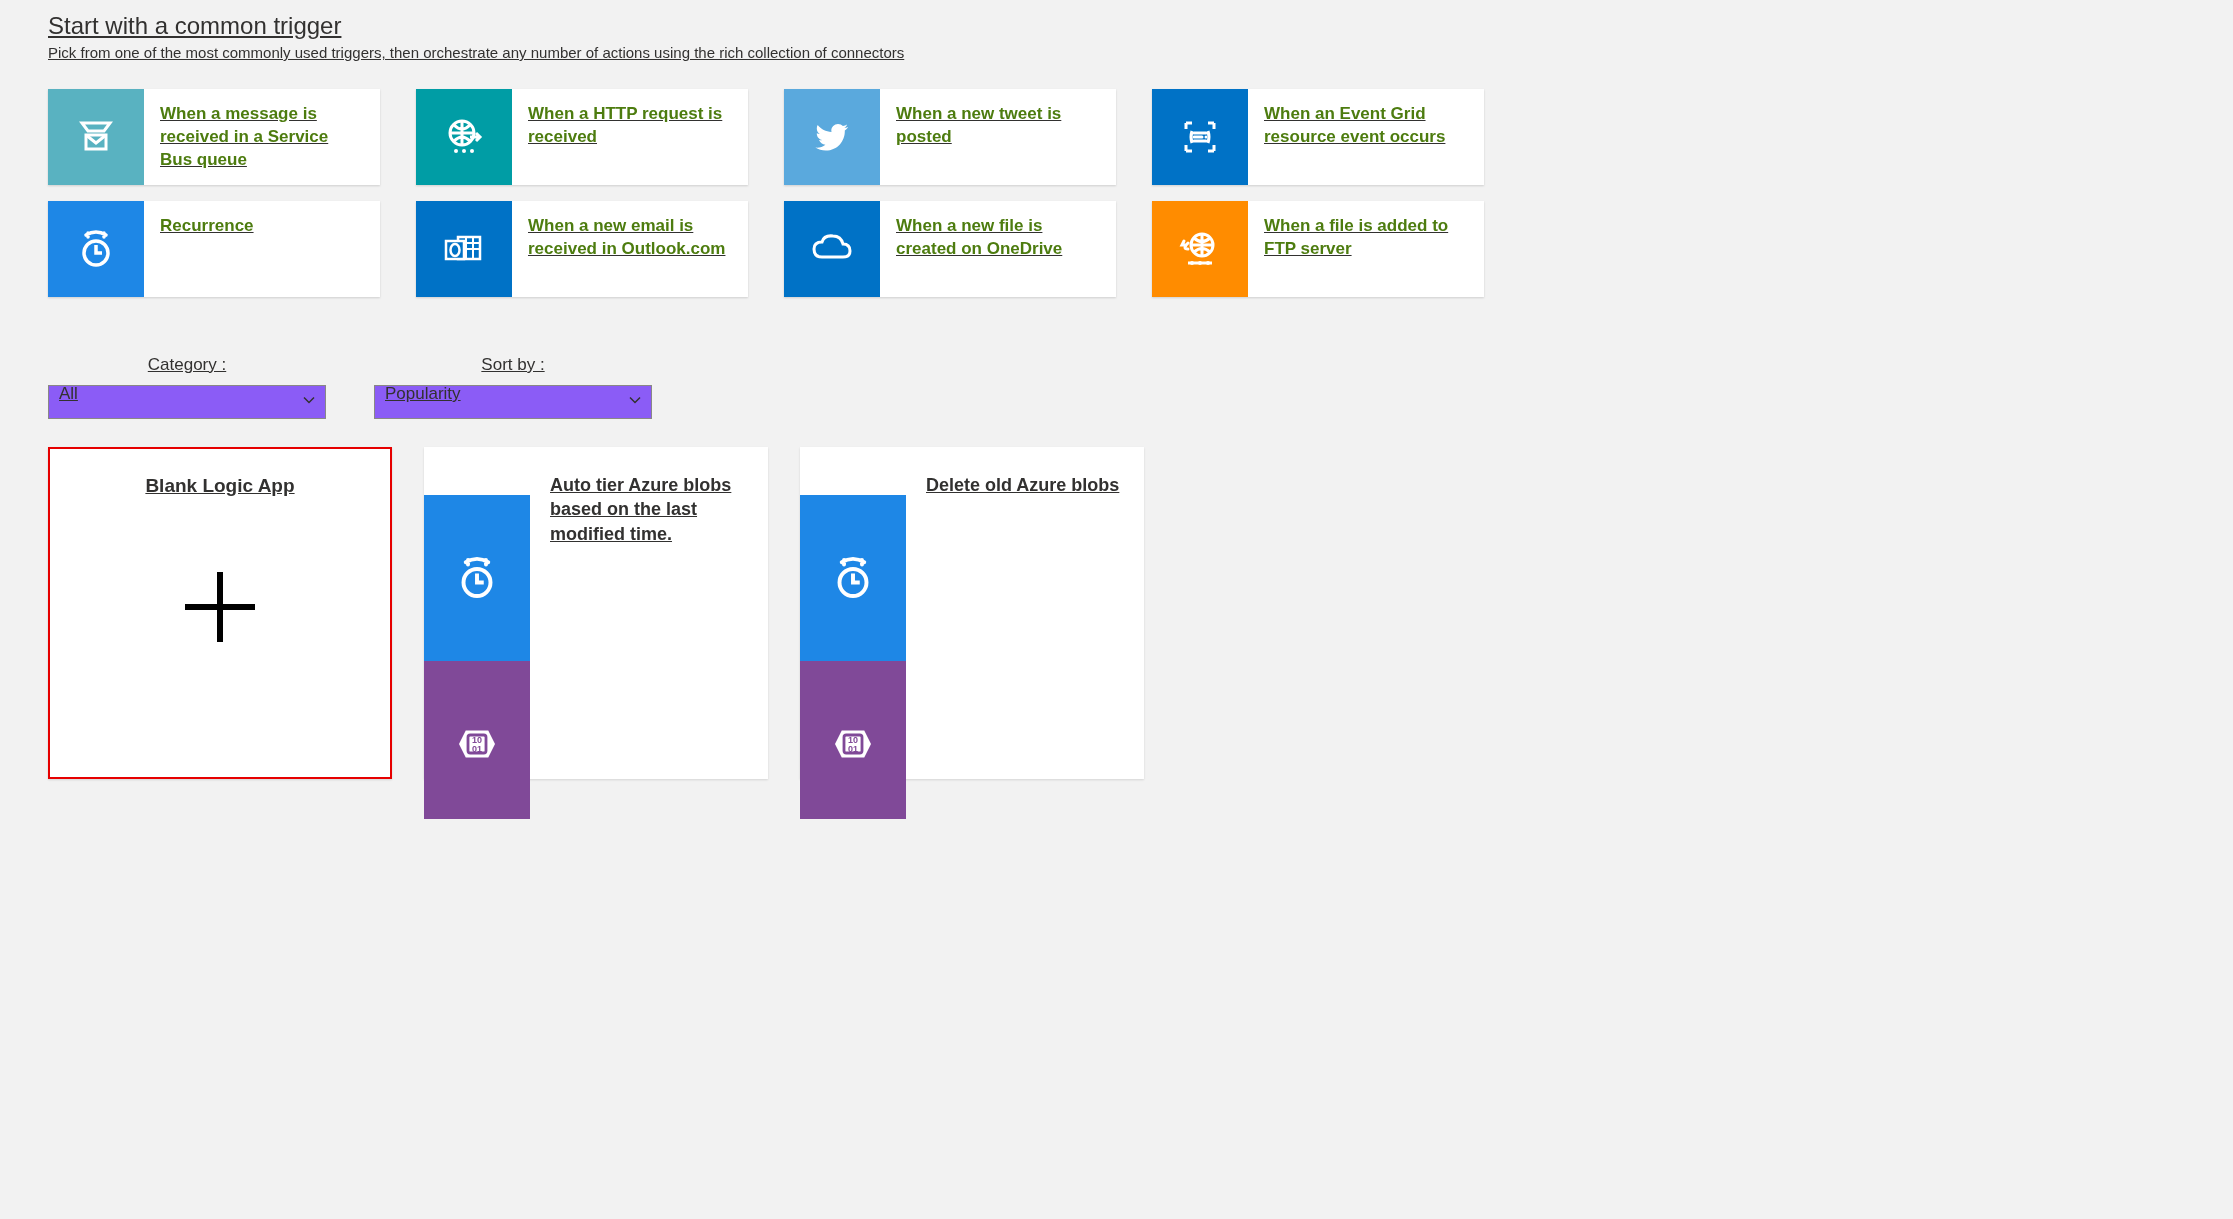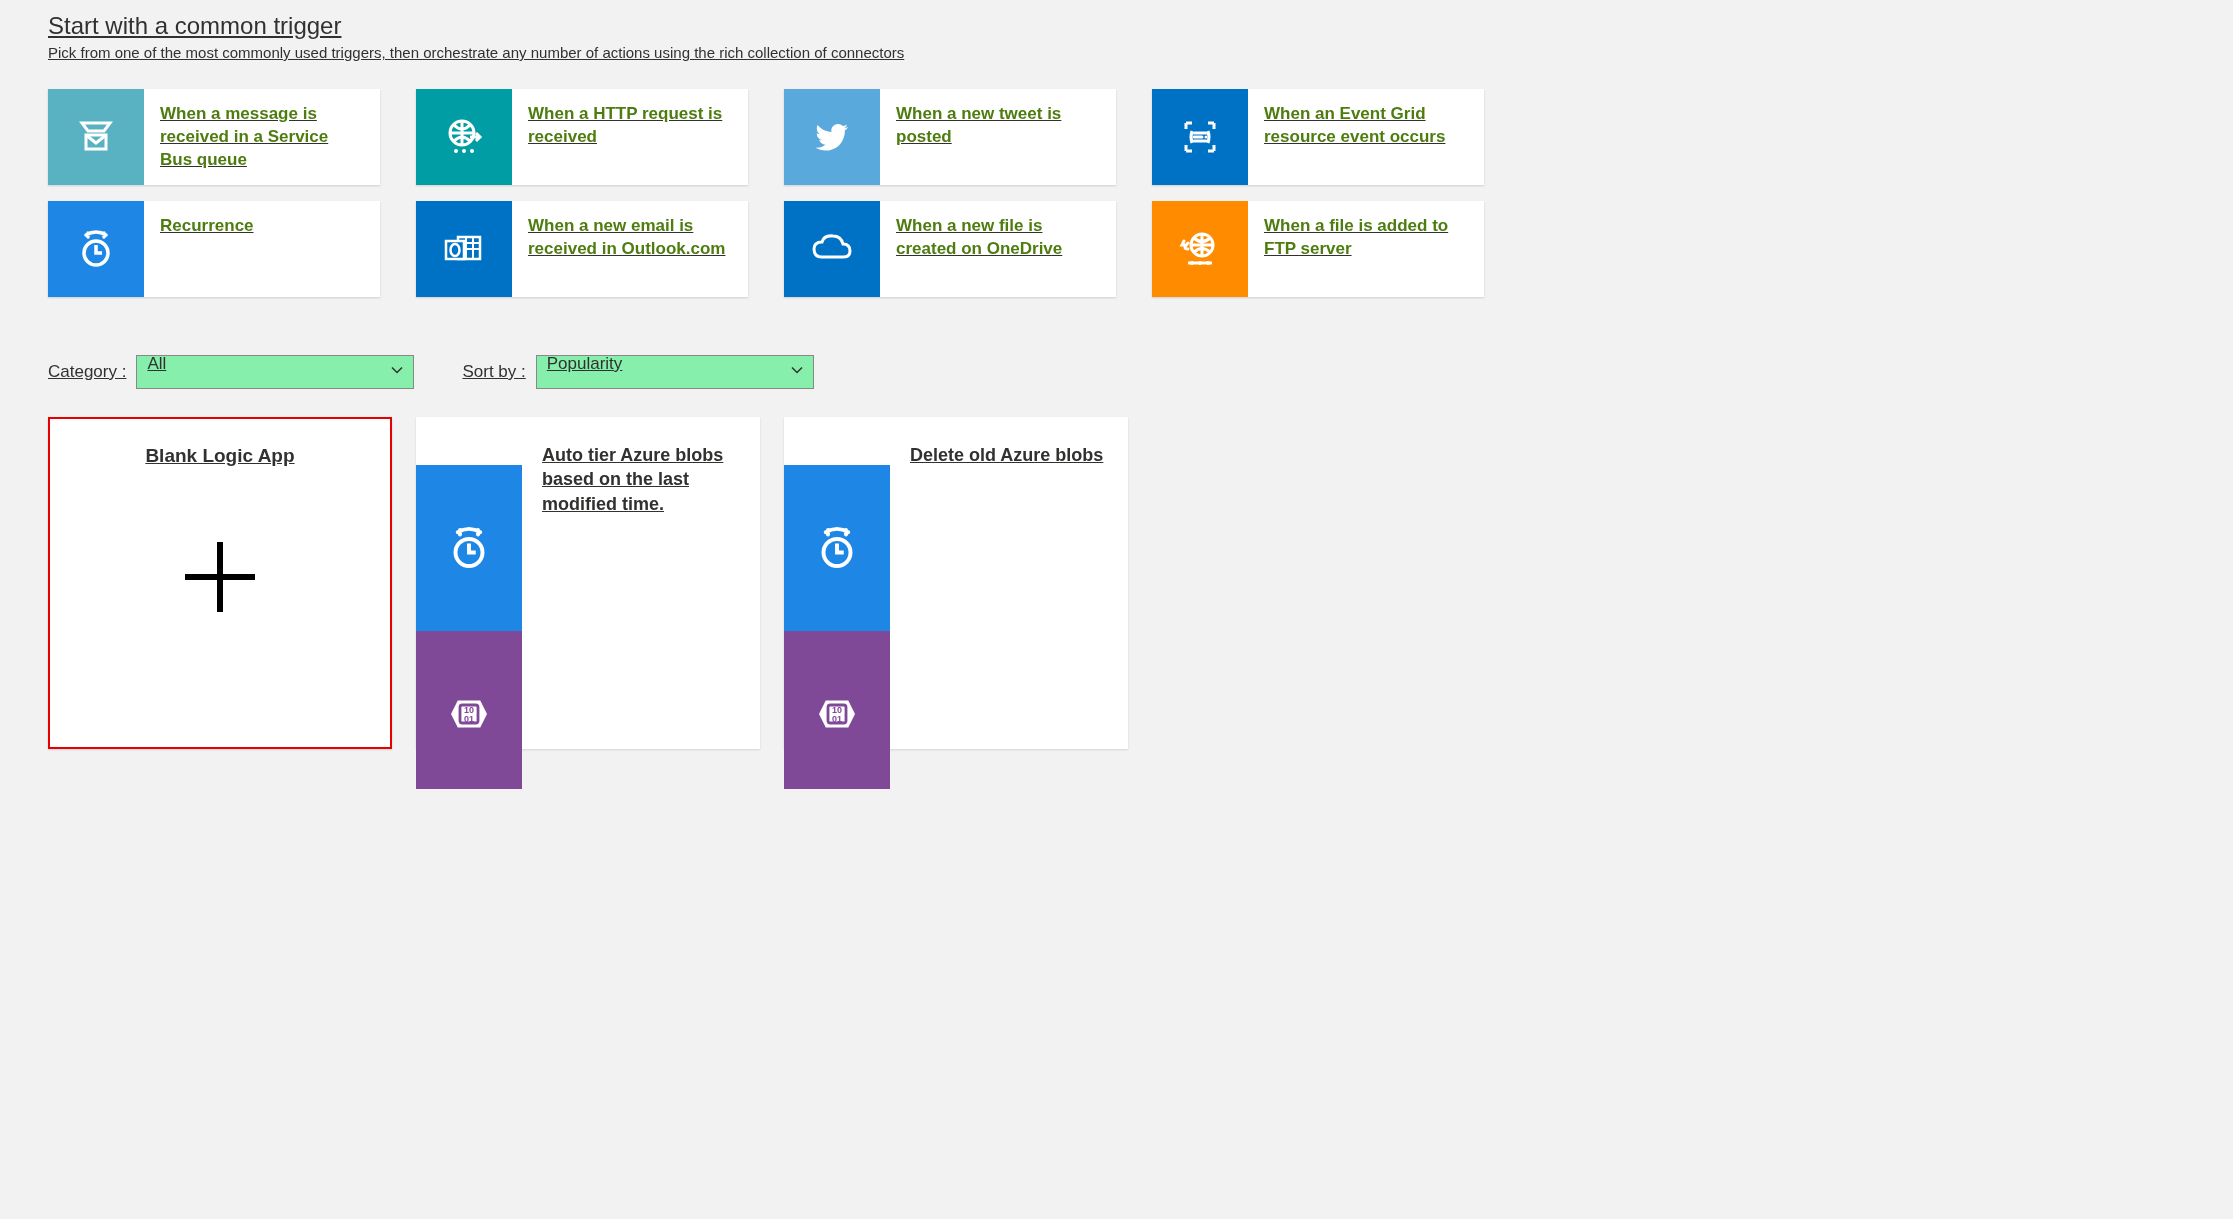--- a/index.html
+++ b/index.html
@@ -69,46 +69,47 @@
     align-items: center;
     gap: 48px;
     padding-top: 2px;
   }
   .filter-group {
     display: flex;
     align-items: center;
     gap: 10px;
     font-size: 17px;
     color: #323130;
+    flex-direction: column;
   }
   .select {
     position: relative;
     min-width: 278px;
     height: 34px;
     border: 1px solid #8a8886;
-    background: #86efac;
+    background: #8b5cf6;
     display: flex;
     align-items: center;
     padding: 0 36px 16px 10px;
     font-size: 17px;
     cursor: pointer;
   }
   .select.short { min-width: 278px; }
   .select .chev {
     position: absolute;
     right: 8px;
     top: 50%;
     transform: translateY(-50%);
   }
   .select .chev svg { width: 16px; height: 16px; }
 
   .template-grid {
     display: grid;
     grid-template-columns: repeat(4, 344px);
-    gap: 24px;
+    gap: 32px;
   }
   .template-card {
     background: #fff;
     height: 332px;
     box-shadow: 0 1px 2px rgba(0,0,0,0.12);
     cursor: pointer;
     position: relative;
     display: flex;
     flex-direction: column;
   }

